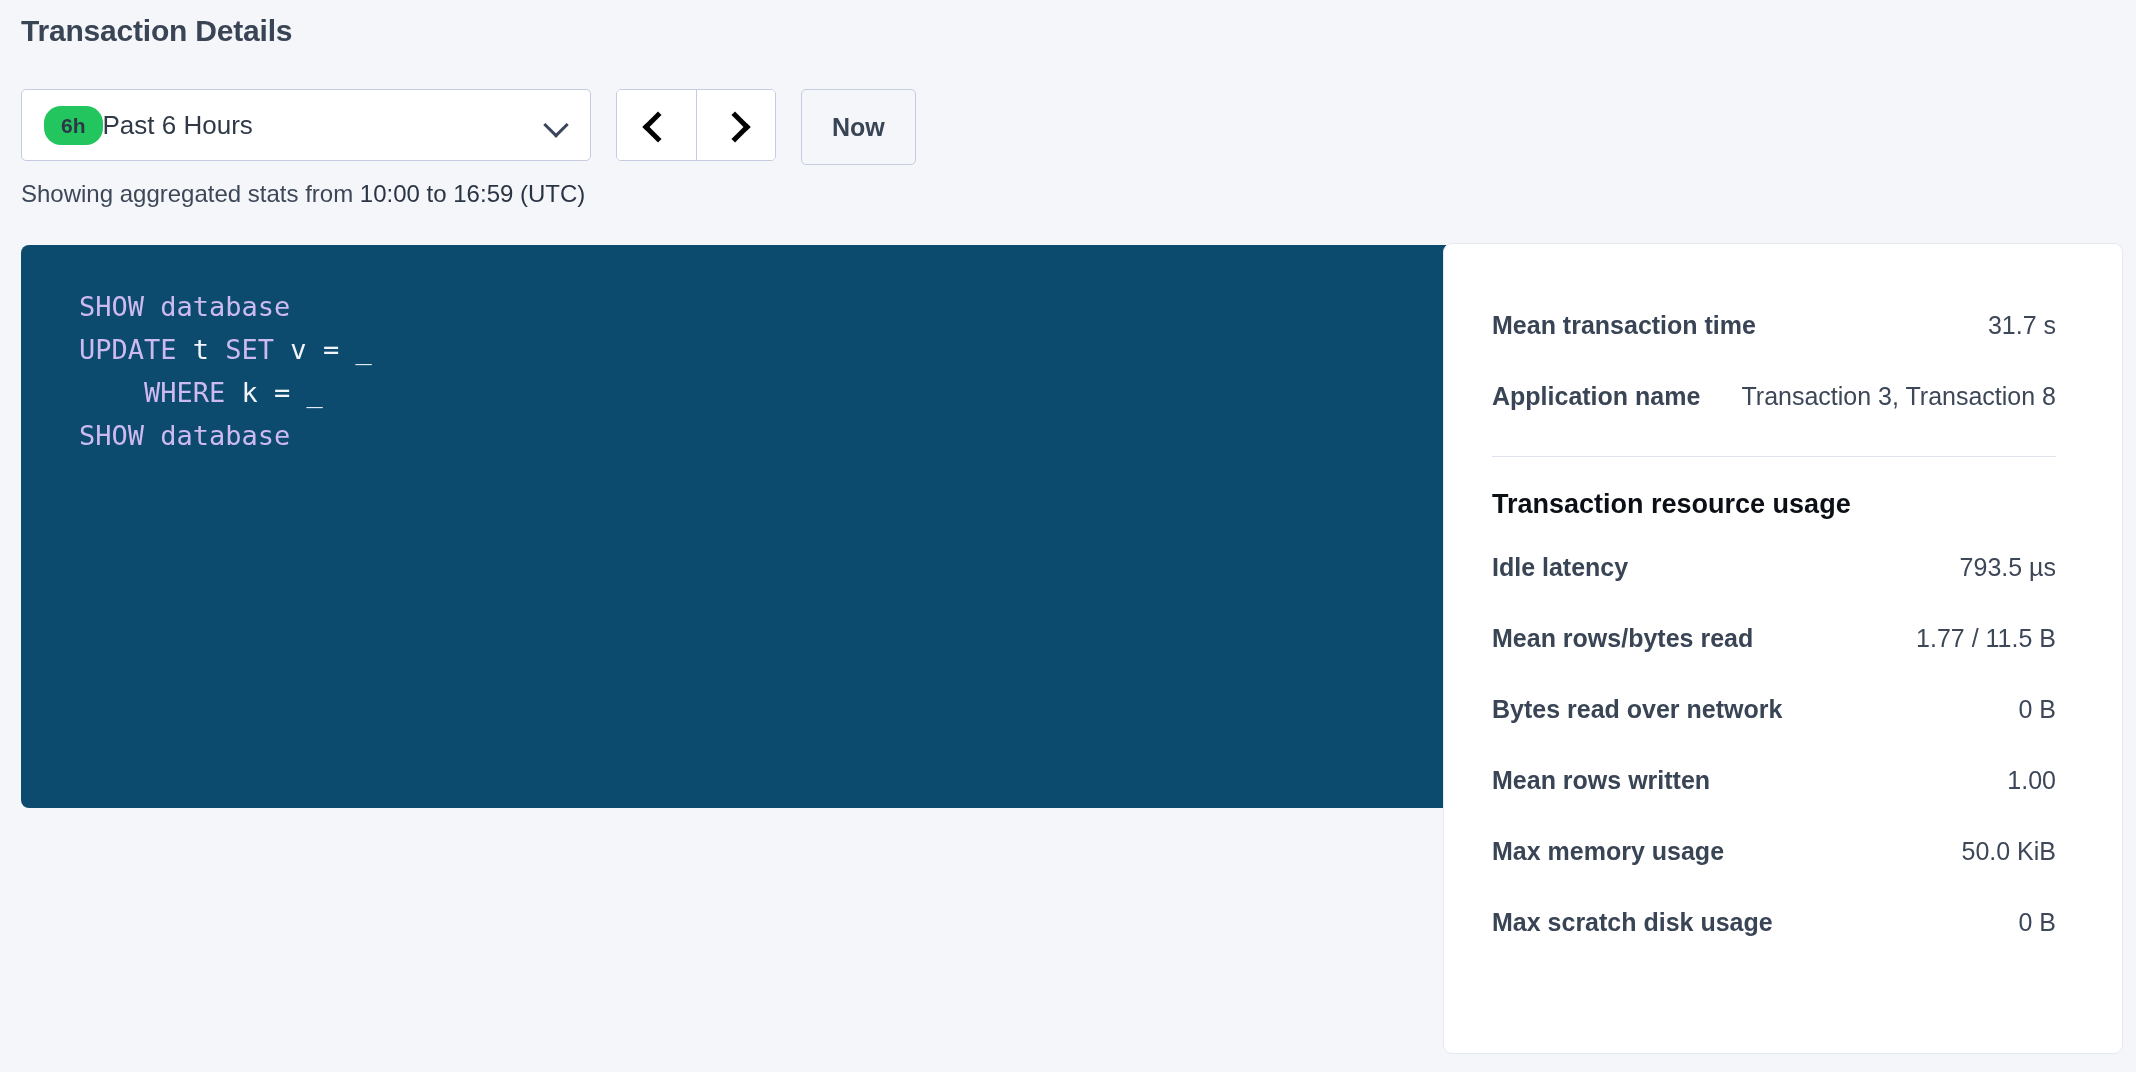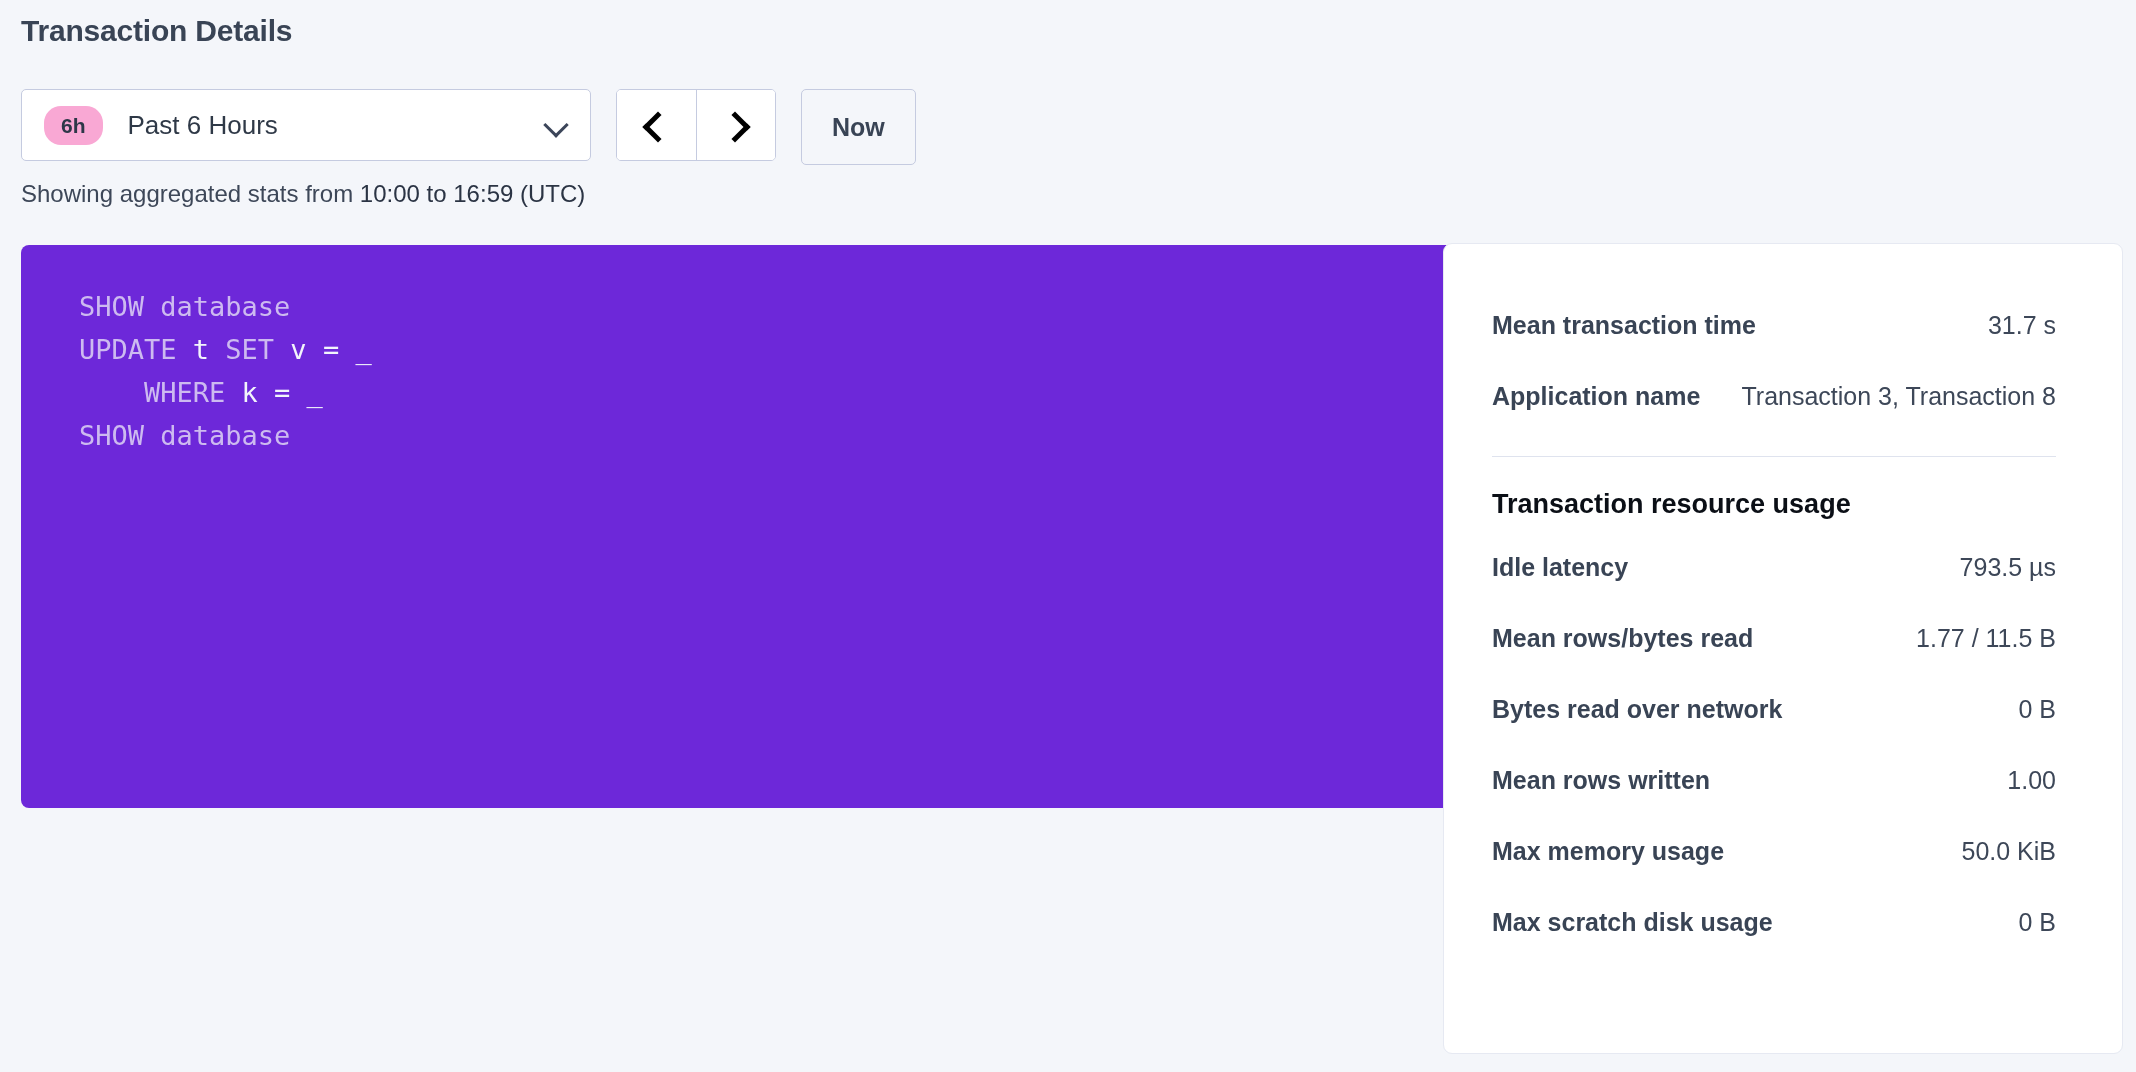--- a/index.html
+++ b/index.html
@@ -47,28 +47,27 @@
     background: #ffffff;
     border: 1px solid #c5cbe0;
     border-radius: 5px;
     display: flex;
     align-items: center;
     padding: 0 20px 0 22px;
     cursor: pointer;
   }
 
   .range-badge {
-    background: #f9a8d4;
+    background: #22c55e;
     color: #2d3748;
     font-size: 21px;
     font-weight: 700;
     border-radius: 17px;
     padding: 9px 17px;
     line-height: 1;
-    margin-right: 25px;
   }
 
   .range-label {
     font-size: 26px;
     color: #2f3947;
     flex: 1;
   }
 
   .chevron-down {
     width: 26px;
@@ -150,21 +149,21 @@
   }
   .subtitle b { font-weight: 400; color: #2b3444; }
 
   
   .sql-block {
     position: absolute;
     left: 21px;
     top: 245px;
     width: 1500px;
     height: 563px;
-    background: #6d28d9;
+    background: #0c4a6e;
     border-radius: 8px;
     padding: 40px 0 0 58px;
     overflow: hidden;
   }
 
   .sql-code {
     font-family: "DejaVu Sans Mono", "Liberation Mono", monospace;
     font-size: 27px;
     line-height: 43px;
     color: #ffffff;

